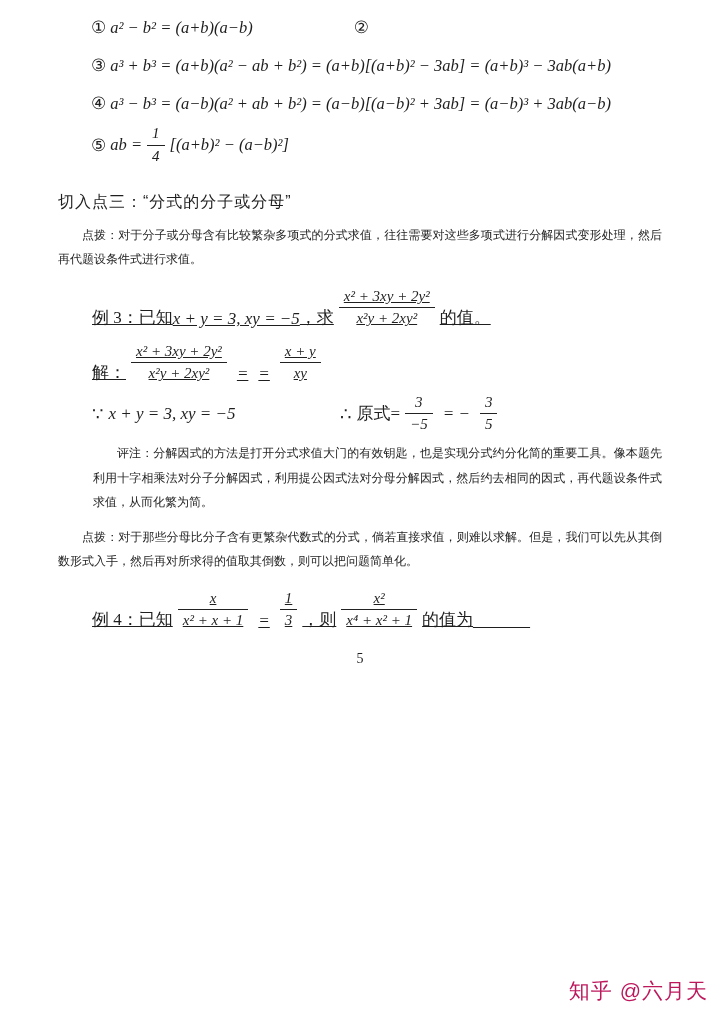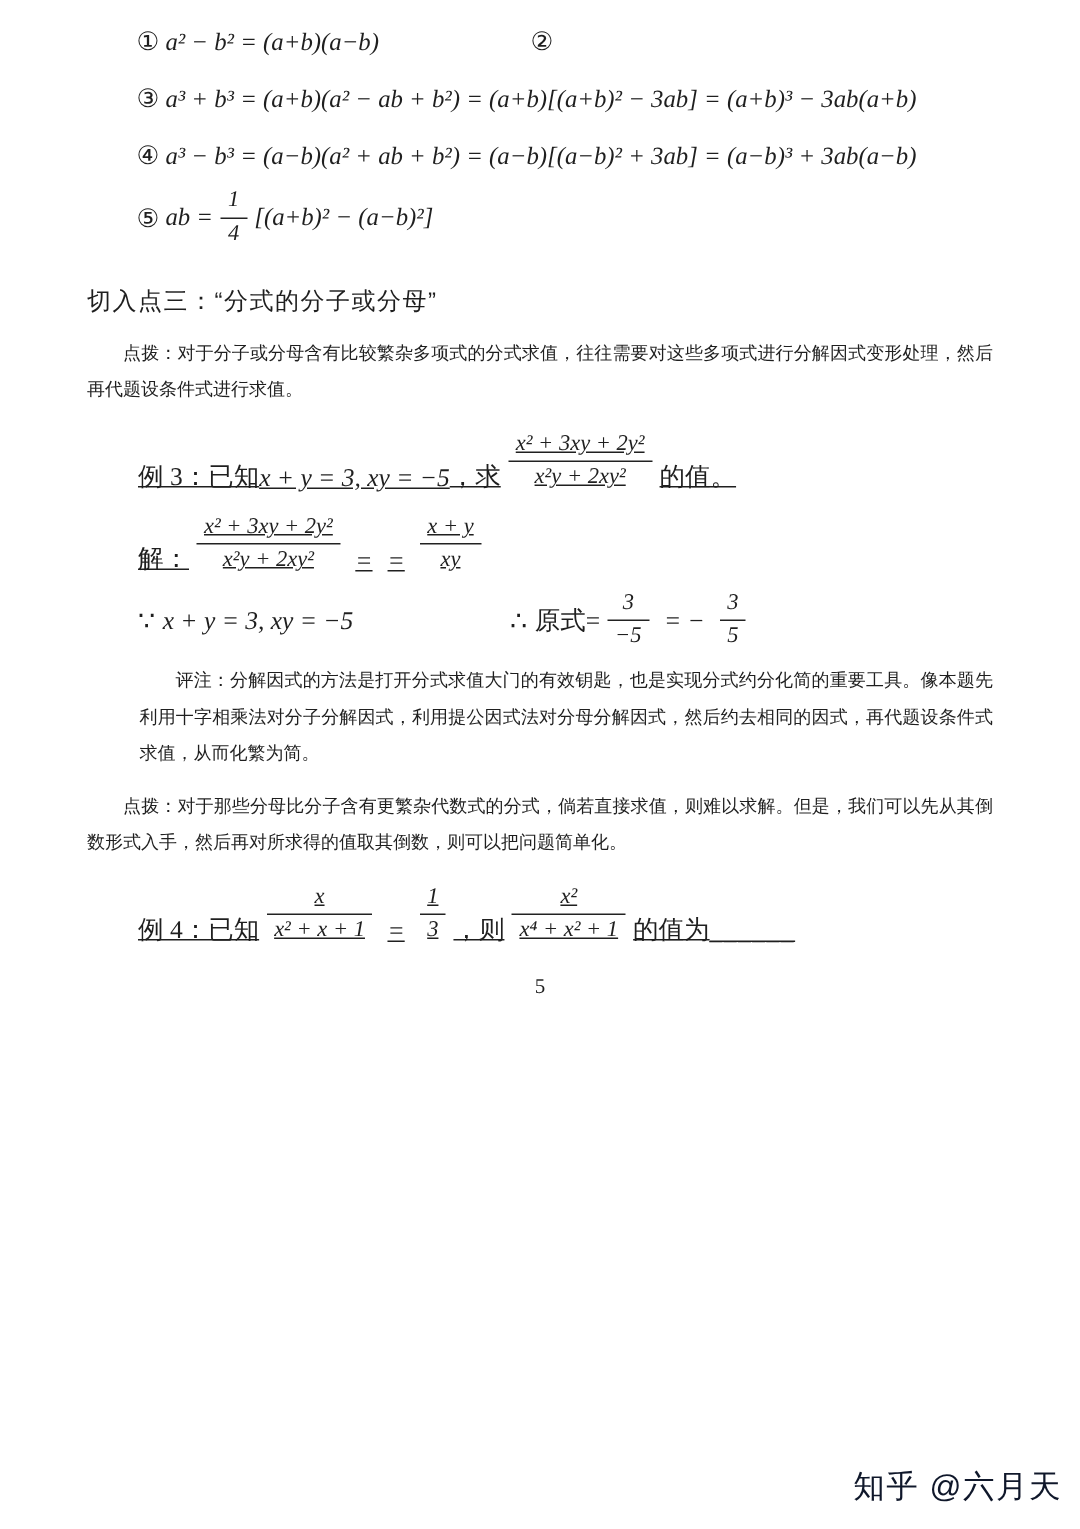--- a/index.html
+++ b/index.html
@@ -72,21 +72,21 @@
   .blank { letter-spacing: 1px; }
 
   .footer {
     margin-top: 20px;
     text-align: center;
     font-size: 14px;
   }
   .watermark {
     position: absolute; right: 12px; bottom: 14px;
     font-family: "Liberation Sans", "DejaVu Sans", sans-serif;
-    font-size: 21px; color: #0f172a; letter-spacing: 1px;
+    font-size: 21px; color: #be185d; letter-spacing: 1px;
   }
 </style>
 </head>
 <body>
 
 <div class="page">
 
 
   <div class="frow frow-split">
     <div class="fitem fitem-left">

